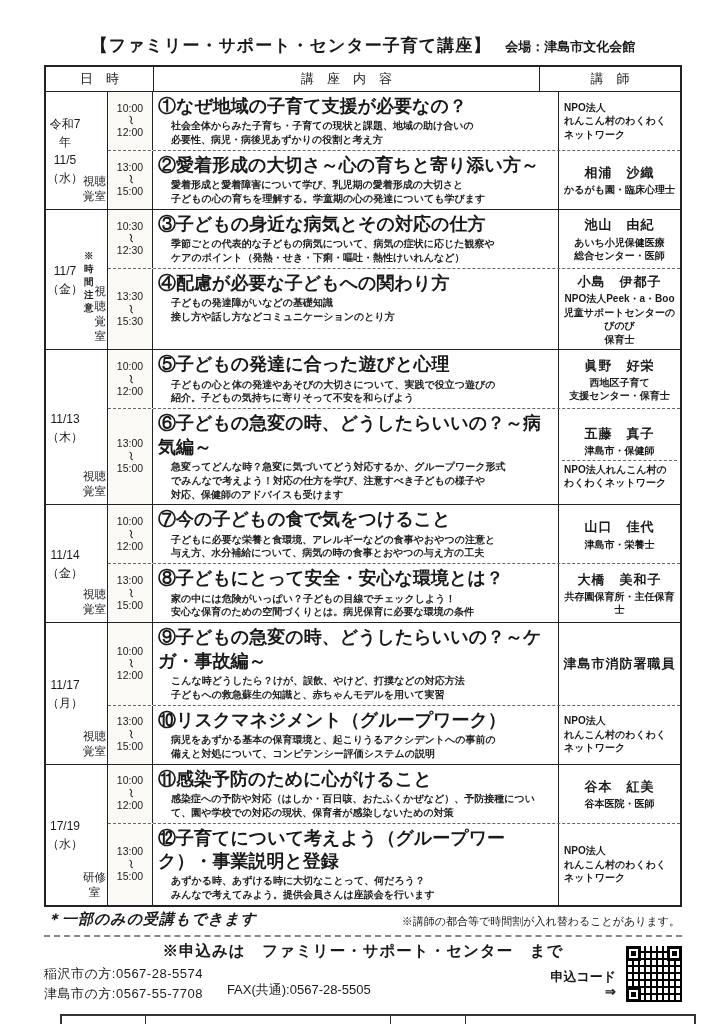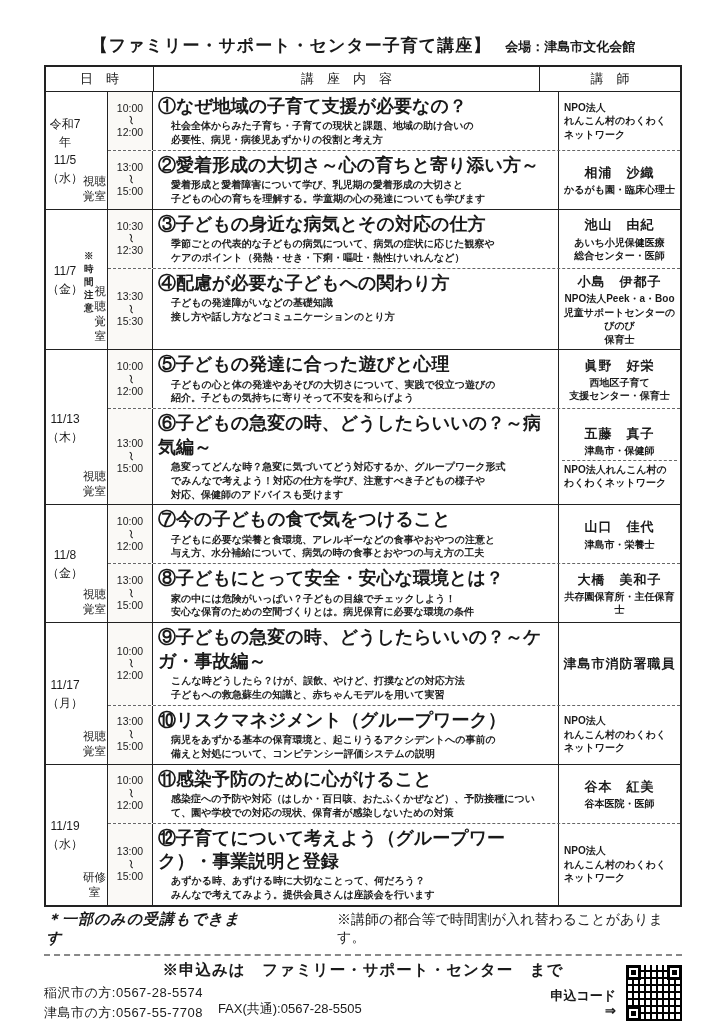--- a/index.html
+++ b/index.html
@@ -35,31 +35,31 @@
   .c-content { flex:1; padding:3px 6px 3px 5px; }
   .s-title { font-size:18px; font-weight:bold; line-height:1.3; }
   .s-desc { font-size:10px; font-weight:bold; color:#222; padding-left:13px; line-height:1.38; white-space:pre-line; margin-top:1px; }
   .c-instr { width:122px; border-left:1px solid #222; padding:3px 3px; display:flex; flex-direction:column; justify-content:center;font-weight:bold; }
   .i-name { font-size:13px; text-align:center; letter-spacing:1px; line-height:1.4; margin:1px 0; }
   .i-org { font-size:10px; text-align:center; white-space:pre-line; line-height:1.35; }
   .i-org.left { text-align:left; padding-left:2px; }
   .i-divider { border-top:1px dashed #666; margin:2px 0; }
 
   
-  .notes { display:flex; align-items:center; justify-content:space-between; padding:3px 2px 2px;gap:39px; }
+  .notes { display:flex; align-items:flex-end; justify-content:space-between; padding:3px 2px 2px;gap:39px; }
   .note-left { font-family:"DejaVu Serif",serif; font-style:italic; font-weight:bold; font-size:15px; letter-spacing:1px; }
-  .note-right { font-size:14px;margin-left:48px; }
+  .note-right { font-size:11px;margin-left:48px; }
   .sep { border-top:2px dashed #888; margin:4px 0 2px; }
 
   
   .apply { position:relative; padding:2px 0 4px; }
   .apply-heading { text-align:center; font-size:15.5px; font-weight:bold; letter-spacing:1px; margin-bottom:2px; }
   .apply-row { display:flex; align-items:center; }
   .phones { font-size:13px; line-height:1.55; letter-spacing:0.5px; }
-  .fax { font-size:13px; margin-left:15px; margin-top:12px;text-align:right; }
+  .fax { font-size:13px; margin-left:24px; margin-top:12px;text-align:right; }
   .code-label { margin-left:auto; margin-right:10px; font-size:13px; font-weight:bold; text-align:right; line-height:1.2; }
   .qr { width:56px; height:56px; position:relative; margin-top:-20px; background-image:
         repeating-linear-gradient(90deg,#000 0 2px,transparent 2px 6px),
         repeating-linear-gradient(0deg,#000 0 2px,transparent 2px 7px);
         background-color:#fff; }
   .fp { position:absolute; width:15px; height:15px; background:#fff; border:3px solid #000; }
   .fp::after { content:""; position:absolute; inset:2px; background:#000; }
   .fp.tl { top:0; left:0; } .fp.tr { top:0; right:0; } .fp.bl { bottom:0; left:0; }
 
   
@@ -226,21 +226,21 @@
             <div class="i-divider"></div>
             <div class="i-org left">NPO法人れんこん村の
 わくわくネットワーク</div>
           </div>
         </div>
       </div>
     </div>
 
     <div class="trow">
       <div class="c-date">
-        <div class="date-text">11/8
+        <div class="date-text">11/14
 （金）</div>
 
         <div class="room">視聴覚室</div>
       </div>
       <div class="sessions">
         <div class="session">
           <div class="c-time">
             <span>10:00</span>
             <span class="wave">〜</span>
             <span>12:00</span>
@@ -312,21 +312,21 @@
             <div class="i-org left">NPO法人
 れんこん村のわくわく
 ネットワーク</div>
           </div>
         </div>
       </div>
     </div>
 
     <div class="trow">
       <div class="c-date">
-        <div class="date-text">11/19
+        <div class="date-text">17/19
 （水）</div>
 
         <div class="room">研修室</div>
       </div>
       <div class="sessions">
         <div class="session">
           <div class="c-time">
             <span>10:00</span>
             <span class="wave">〜</span>
             <span>12:00</span>

